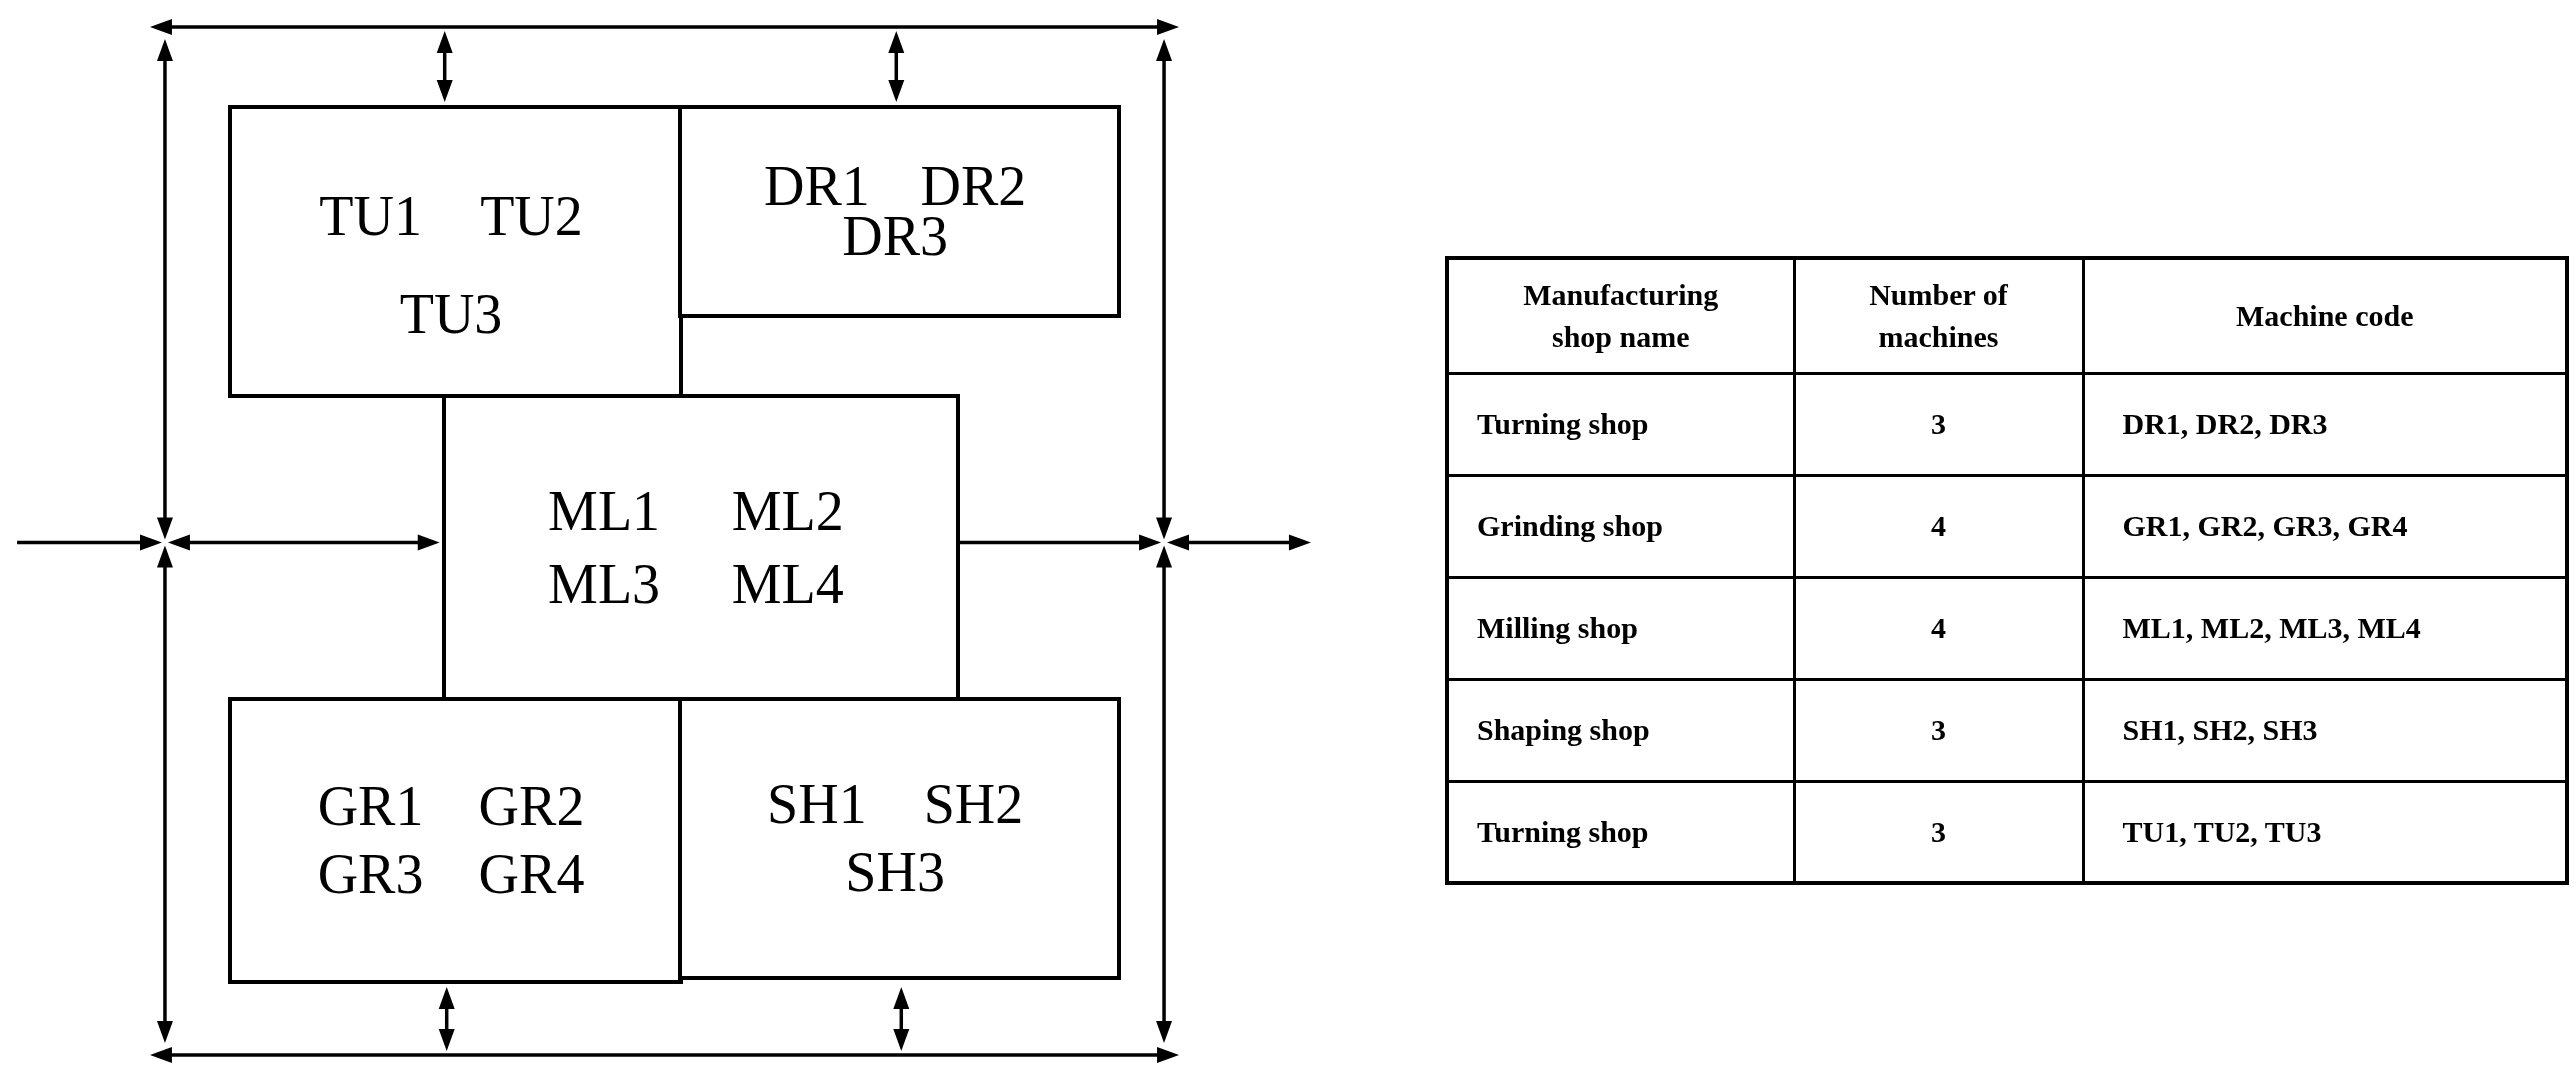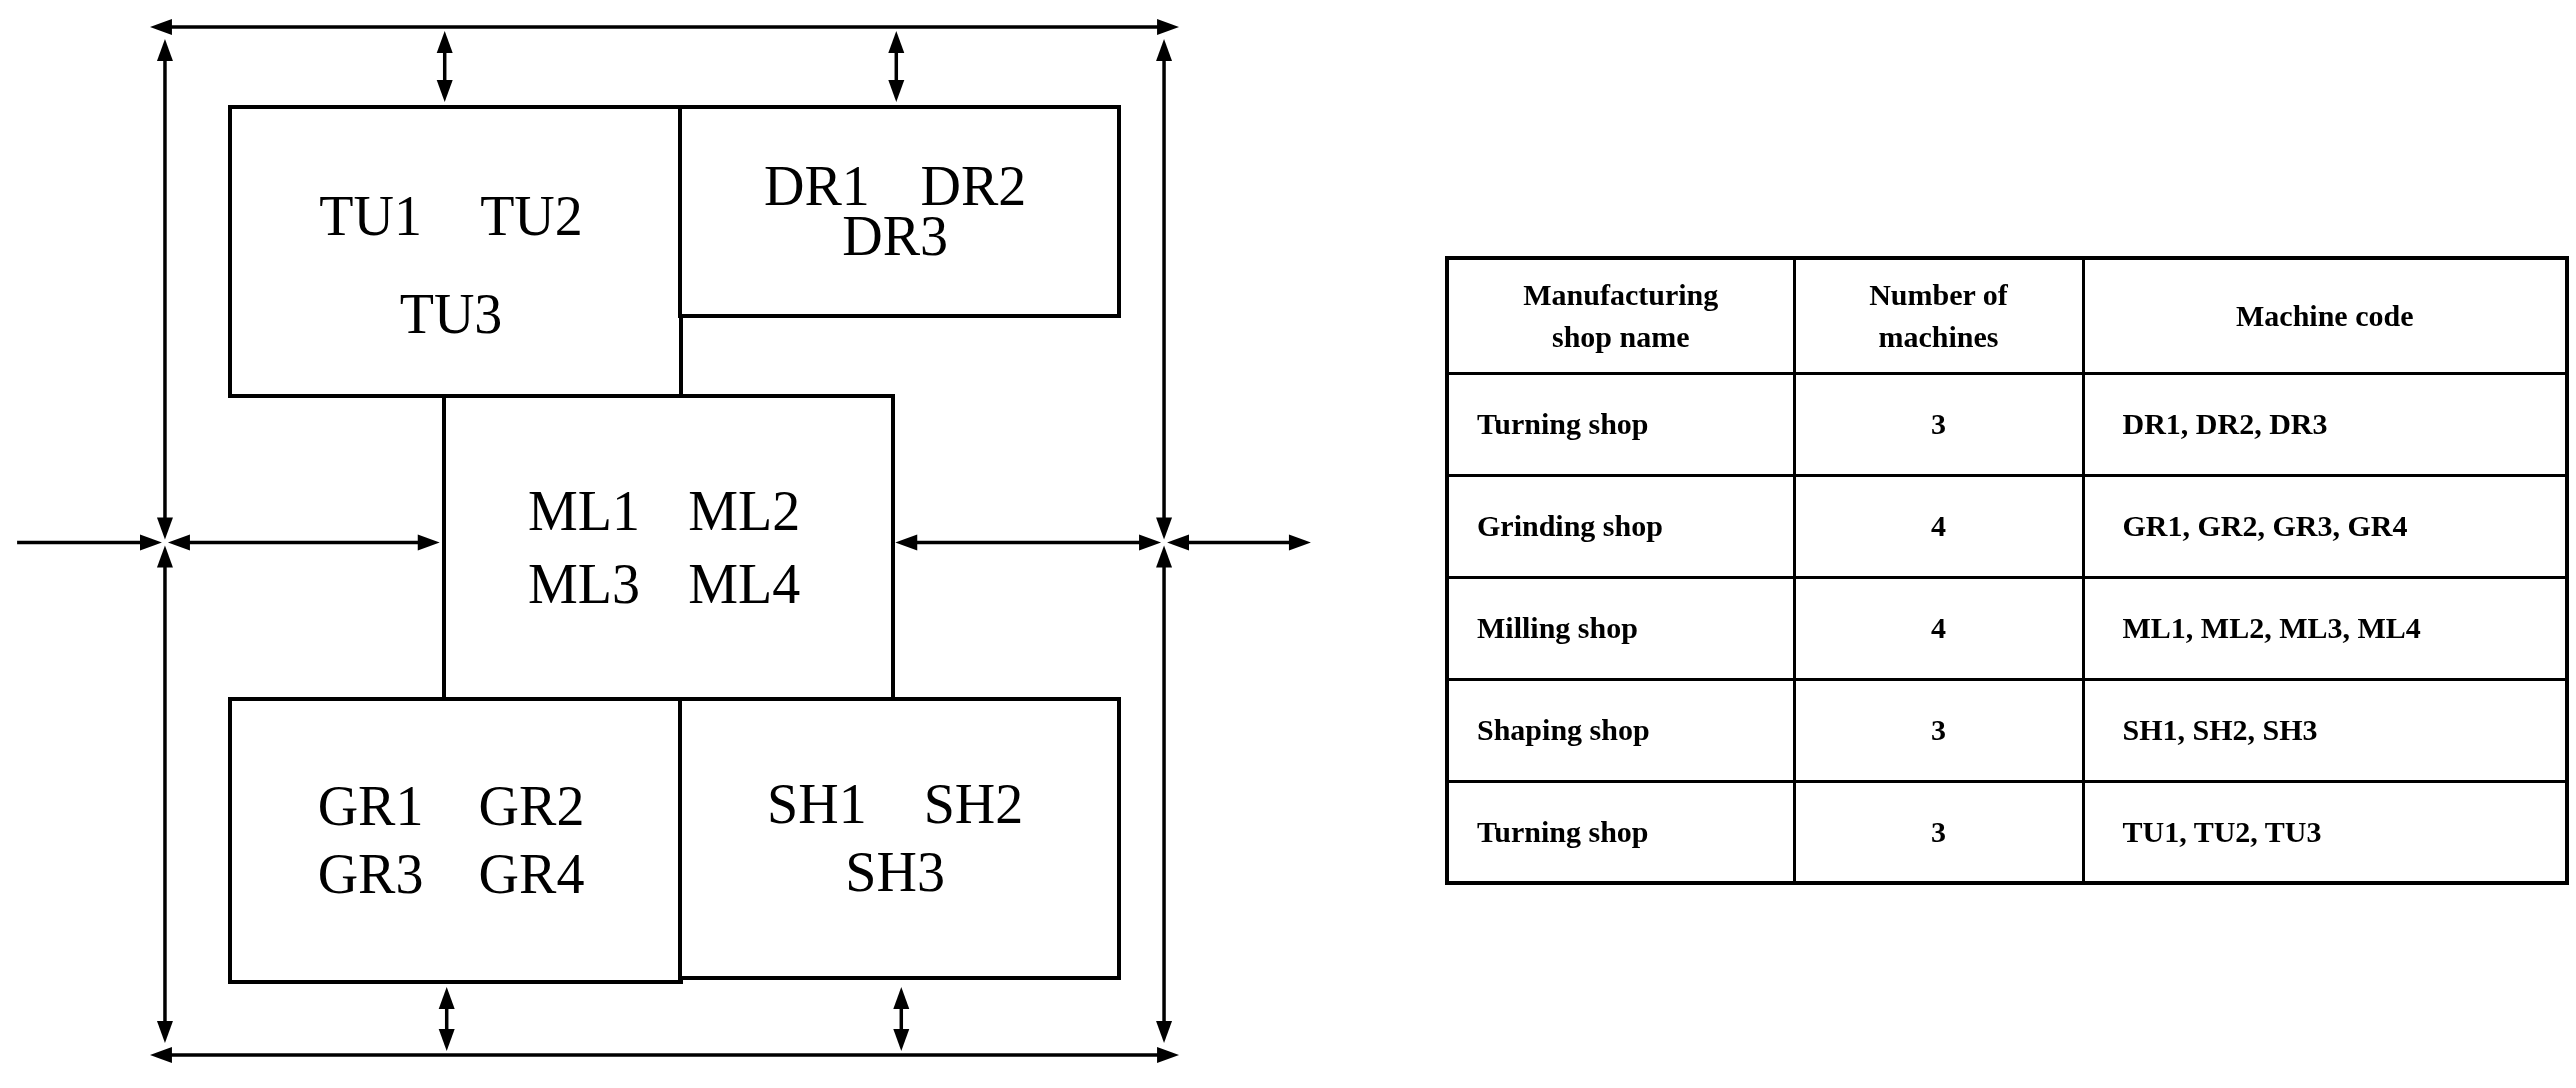--- a/index.html
+++ b/index.html
@@ -29,21 +29,21 @@
     left: 0; top: 0;
   }
   .shop-box {
     position: absolute;
     box-sizing: border-box;
     border: 4px solid #000000;
     background: #ffffff;
   }
   .box-tu { left: 228px; top: 105px; width: 455px; height: 293px; }
   .box-dr { left: 678px; top: 105px; width: 443px; height: 213px; }
-  .box-ml { left: 442px; top: 394px; width: 453px; height: 308px; }
+  .box-ml { left: 442px; top: 394px; width: 518px; height: 308px; }
   .box-gr { left: 228px; top: 697px; width: 455px; height: 287px; }
   .box-sh { left: 678px; top: 697px; width: 443px; height: 283px; }
 
   .machine-label {
     position: absolute;
     transform: translate(-50%, -50%);
     font-size: 56px;
     line-height: 1;
     white-space: nowrap;
     color: #000000;

